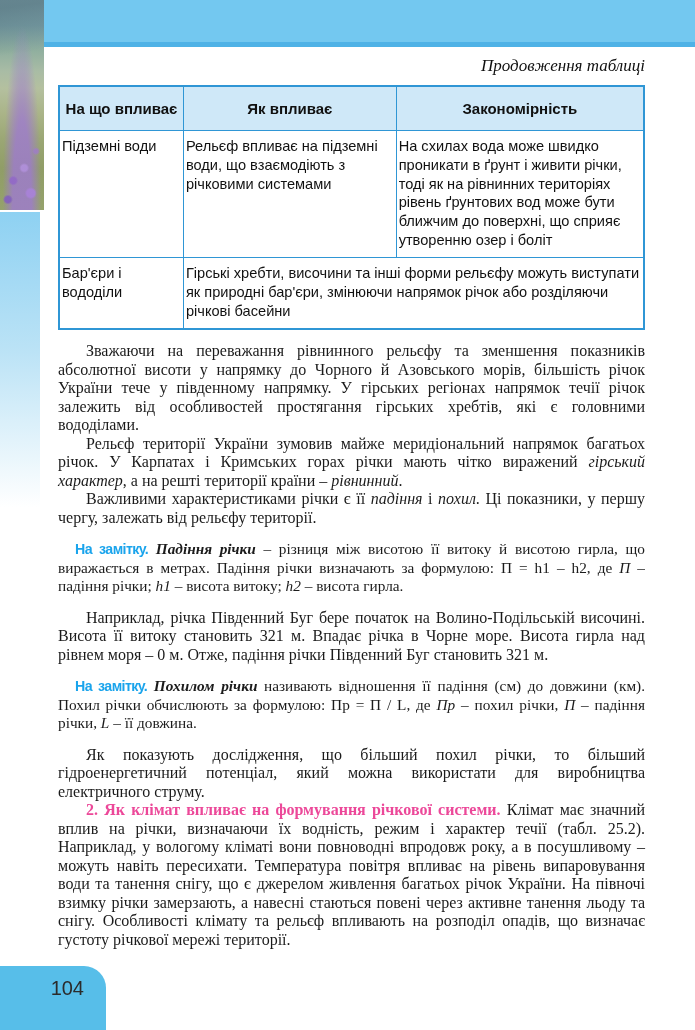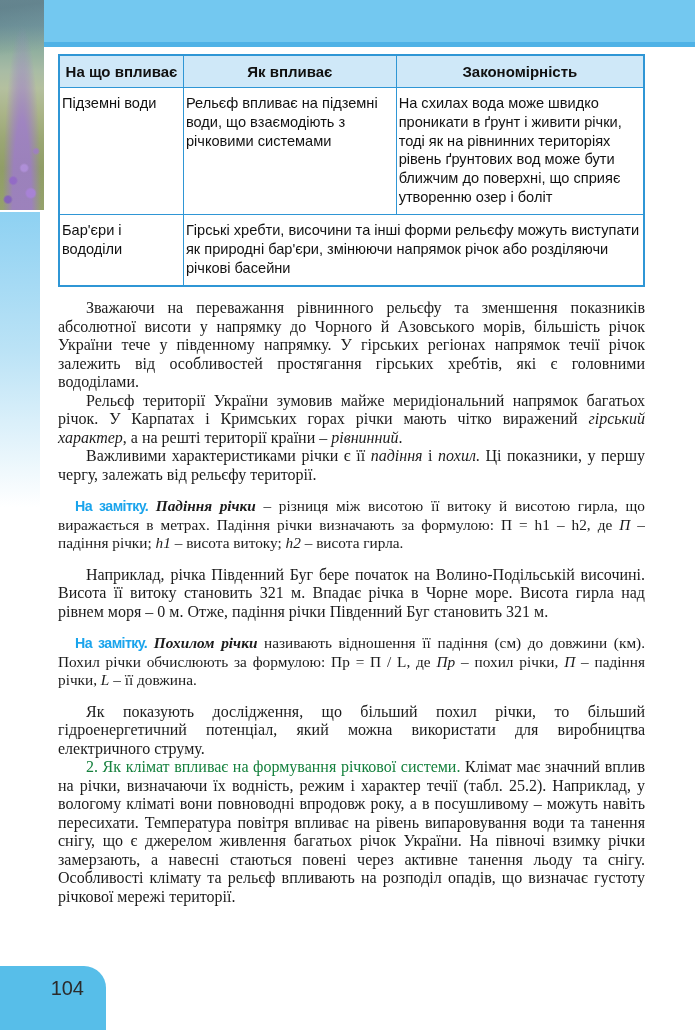--- a/index.html
+++ b/index.html
@@ -28,49 +28,50 @@
     border-top-right-radius:22px;box-sizing:border-box;text-align:right;padding:11px 22px 0 0;
     font-family:"Liberation Sans",sans-serif;font-size:20px;color:#2b2b2b;}
   
   .content{position:absolute;left:58px;top:54px;width:587px;}
   .continuation{font-style:italic;font-size:17px;text-align:right;margin:2px 0 9px;color:#101010;}
   
   table.tbl{width:100%;border-collapse:collapse;margin:0 0 12px 0;
     font-family:"Liberation Sans",sans-serif;font-size:14.6px;line-height:1.28;color:#111;}
   table.tbl{border:2.5px solid #2f96d5;}
   table.tbl th,table.tbl td{border:1.5px solid #2f96d5;}
-  table.tbl th{background:#cfe8f8;font-weight:bold;text-align:center;padding:6px 4px;font-size:15px;}
+  table.tbl th{background:#cfe8f8;font-weight:bold;text-align:center;padding:12px 4px;font-size:15px;}
   table.tbl td{vertical-align:top;padding:6px 2px 8px;background:#fff;}
   col.c1{width:124px;} col.c2{width:212px;} col.c3{width:247px;}
   
   p.body{margin:0;font-size:16px;line-height:18.5px;text-align:justify;text-indent:28px;}
   p.first{margin-top:2px;}
   p.note{margin:13px 0;font-size:15.3px;line-height:18.5px;text-align:justify;text-indent:17px;}
   .note-label{color:#1aa4ec;font-family:"Liberation Sans",sans-serif;font-weight:bold;
     font-size:14.2px;letter-spacing:-0.6px;}
   .lead{font-weight:bold;font-style:italic;}
-  .sec-heading{color:#15803d;font-weight:normal;}
+  .sec-heading{color:#ec4899;font-weight:bold;}
   i{font-style:italic;}
 </style>
 </head>
 <body>
 
 <div class="page">
 
   <div class="top-band"></div>
   <div class="top-stripe"></div>
   <div class="photo"></div>
   <div class="side-strip"></div>
 
   <div class="page-badge">
     <span>104</span>
   </div>
 
   <div class="content">
 
+    <div class="continuation">Продовження таблиці</div>
 
     <table class="tbl">
       <colgroup>
           <col class="c1">
           <col class="c2">
           <col class="c3">
         </colgroup>
       <thead>
         <tr>
           <th>На що впливає</th>

